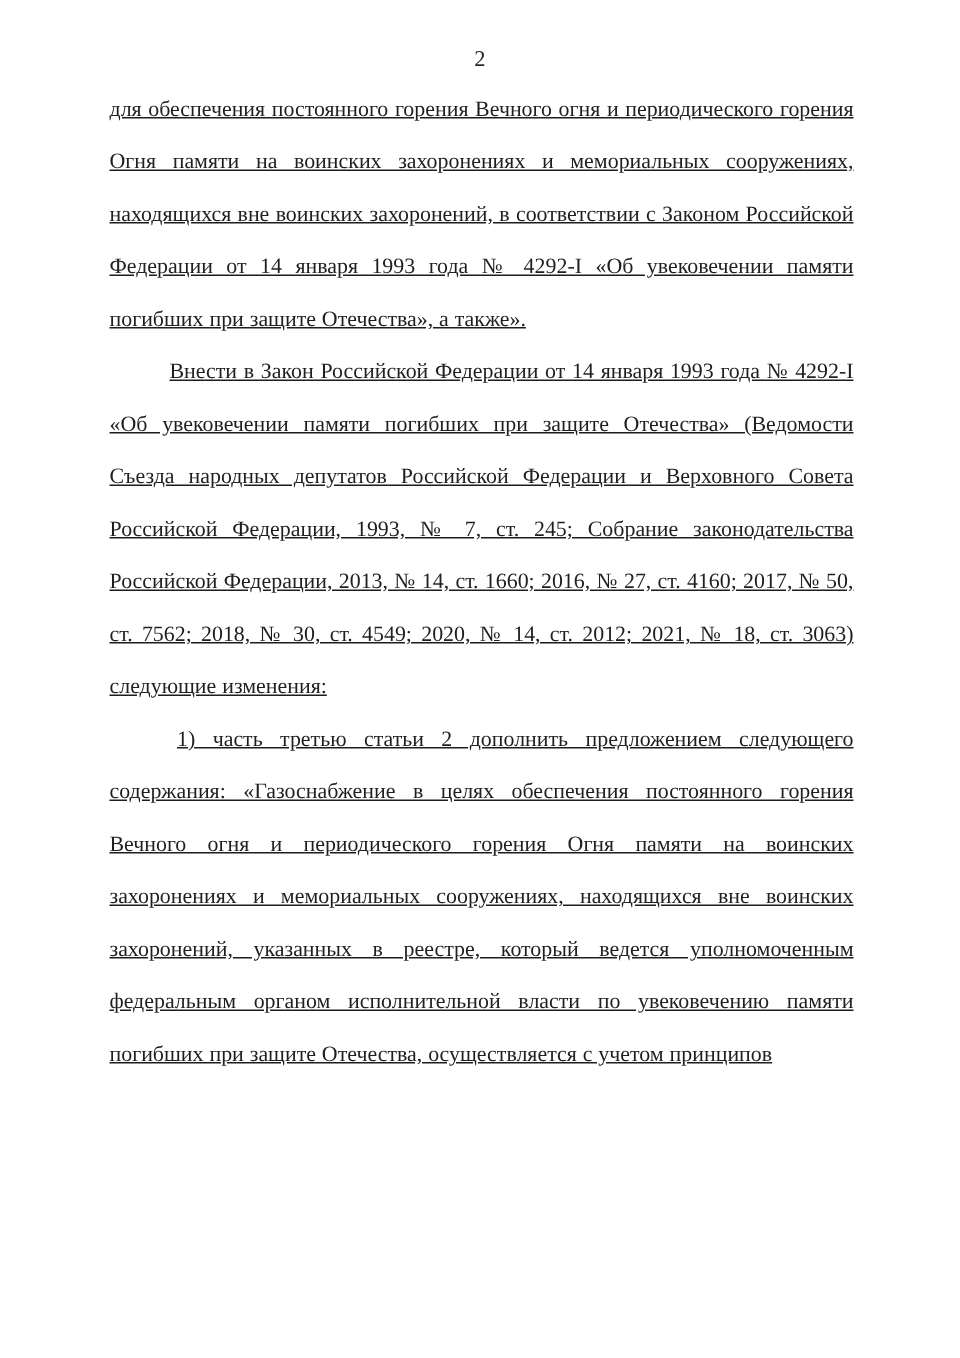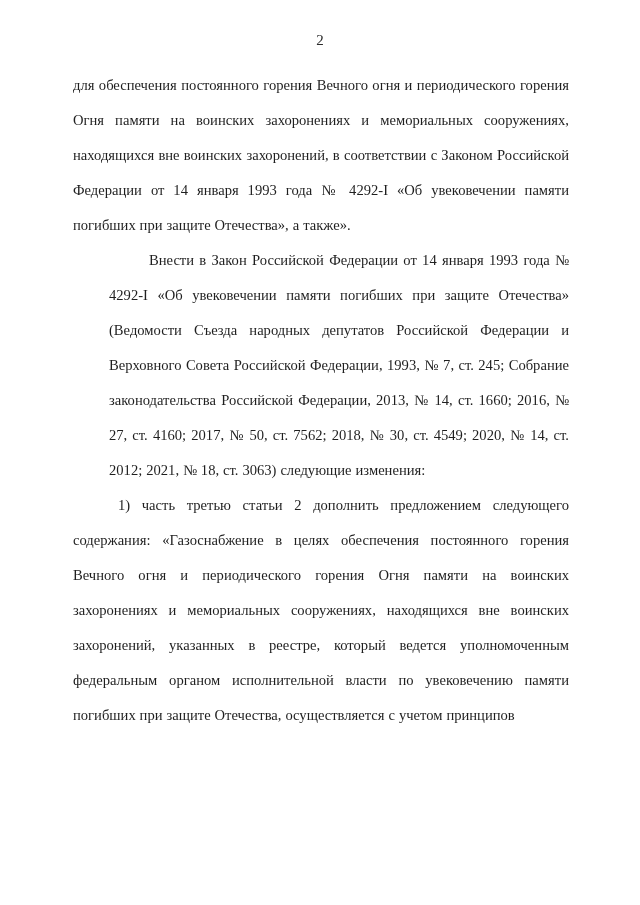--- a/index.html
+++ b/index.html
@@ -28,44 +28,44 @@
     text-align: center;
     font-size: 15px;
     line-height: 20px;
     color: #2a2a2a;
     letter-spacing: 0.2px;
   }
 
   
   .body {
     position: absolute;
-    top: 68px;
+    top: 56px;
     left: 73px;
     width: 496px;
+    text-decoration: underline;
   }
 
   .para {
     margin: 0;
     font-size: 14.6px;
     line-height: 35px;
     text-align: justify;
     text-justify: inter-word;
     color: #1f1f1f;
     word-spacing: 0.3px;
   }
 
   
   .para.cont {
     text-indent: 0;
   }
 
   
   .para.indent {
     text-indent: 40px;
-    margin-left: 36px;
   }
 
   .para.indent-item {
     text-indent: 45px;
   }
 
   
   .para::after {
     content: "";
     display: inline-block;

